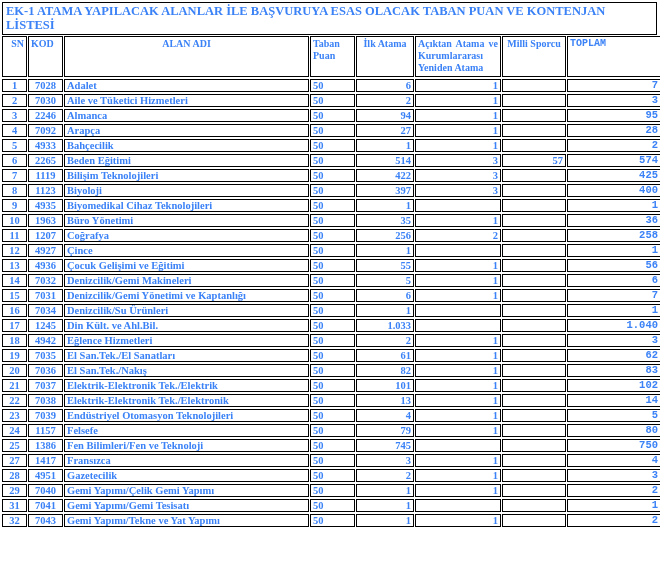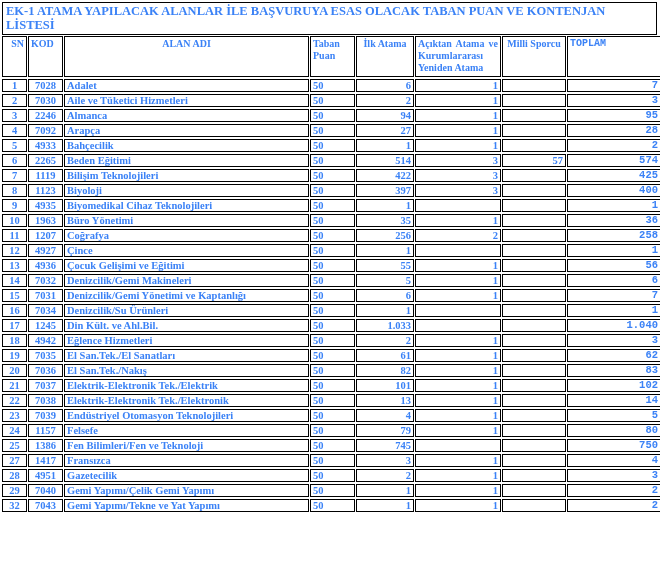--- a/index.html
+++ b/index.html
@@ -385,20 +385,30 @@
           <td class="c-sn">29</td>
           <td class="c-kod">7040</td>
           <td class="c-alan">Gemi Yapımı/Çelik Gemi Yapımı</td>
           <td class="c-taban">50</td>
           <td class="c-ilk">1</td>
           <td class="c-acik">1</td>
           <td class="c-milli"></td>
           <td class="c-toplam">2</td>
         </tr>
         <tr>
+          <td class="c-sn">31</td>
+          <td class="c-kod">7041</td>
+          <td class="c-alan">Gemi Yapımı/Gemi Tesisatı</td>
+          <td class="c-taban">50</td>
+          <td class="c-ilk">1</td>
+          <td class="c-acik"></td>
+          <td class="c-milli"></td>
+          <td class="c-toplam">1</td>
+        </tr>
+        <tr>
           <td class="c-sn">32</td>
           <td class="c-kod">7043</td>
           <td class="c-alan">Gemi Yapımı/Tekne ve Yat Yapımı</td>
           <td class="c-taban">50</td>
           <td class="c-ilk">1</td>
           <td class="c-acik">1</td>
           <td class="c-milli"></td>
           <td class="c-toplam">2</td>
         </tr>
       </tbody>

